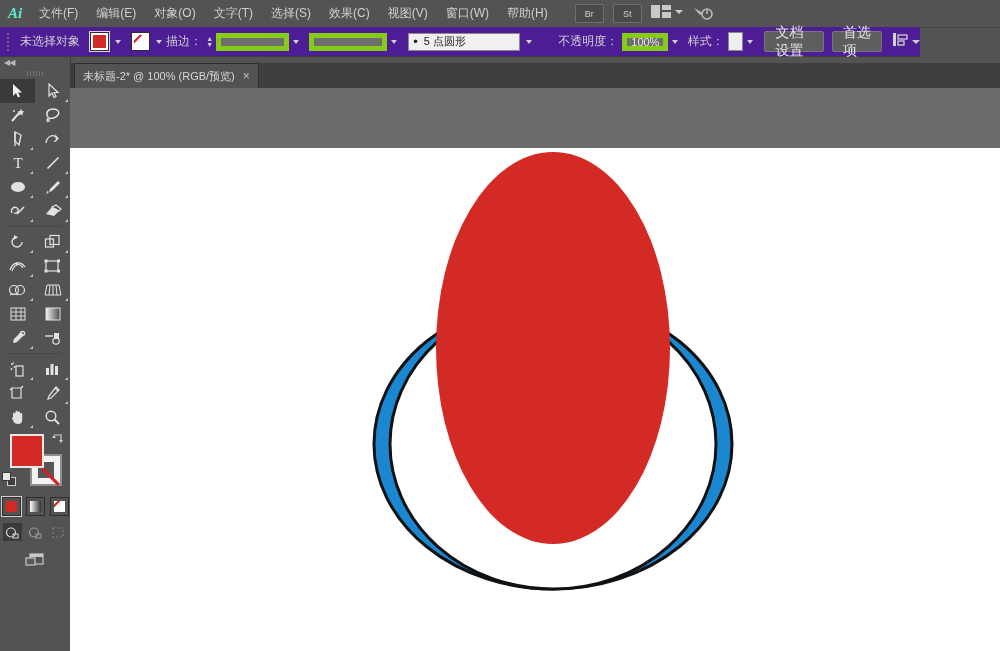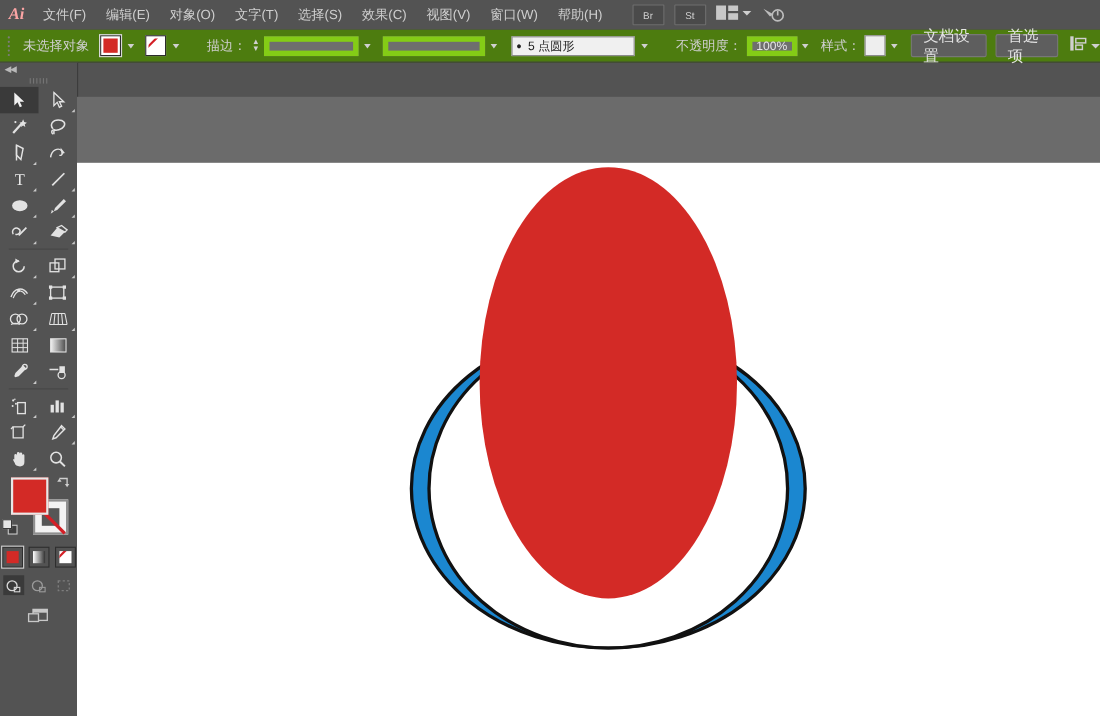--- a/index.html
+++ b/index.html
@@ -13,21 +13,21 @@
   .app{position:relative;width:1000px;height:651px;}
 
   
   .menubar{
     position:absolute;left:0;top:0;width:1000px;height:27px;
     background:#535353;display:flex;align-items:center;
     border-bottom:1px solid #444;
   }
   .ai-logo{
     width:30px;height:27px;display:flex;align-items:center;justify-content:center;
-    color:#fca5a5;font-weight:bold;font-style:italic;font-size:15px;
+    color:#5eead4;font-weight:bold;font-style:italic;font-size:15px;
     font-family:"Liberation Serif","DejaVu Serif",serif;
   }
   .menu-item{
     padding:0 9px;height:27px;line-height:27px;font-size:12px;color:#cfcfcf;
     white-space:nowrap;cursor:default;
   }
   .mb-right{margin-left:18px;display:flex;align-items:flex-start;gap:9px;}
   .mb-btn{
     min-width:21px;height:17px;border:1px solid #6e6e6e;background:#4a4a4a;
     color:#d0d0d0;font-size:9px;display:flex;align-items:center;justify-content:center;
@@ -36,22 +36,22 @@
   .arrange-icon{width:22px;height:15px;position:relative;display:inline-block;}
   .arrange-icon i{position:absolute;background:#c8c8c8;display:block;}
   .caret{
     width:0;height:0;border-left:4px solid transparent;border-right:4px solid transparent;
     border-top:4px solid #cfcfcf;display:inline-block;margin-left:2px;
   }
   .shortcut-icon{width:22px;height:18px;position:relative;color:#b8b8b8;font-size:14px;}
 
   
   .controlbar{
-    position:absolute;left:0;top:27px;width:1000px;height:30px;
-    background:#4d7c0f;border-bottom:1px solid #3e3e3e;
+    position:absolute;left:0;top:27px;width:920px;height:30px;
+    background:#4c1d95;border-bottom:1px solid #3e3e3e;
     display:flex;align-items:center;padding-left:6px;box-sizing:border-box;
   }
   .cb-grip{width:6px;height:22px;display:flex;flex-direction:column;justify-content:center;gap:2px;}
   .cb-grip i{display:block;width:2px;height:2px;background:#7d7d7d;border-radius:50%;margin-left:1px;}
   .cb-label{font-size:12px;color:#cfcfcf;margin:0 10px;white-space:nowrap;}
   .swatch-wrap{display:flex;align-items:center;}
   .swatch{
     width:19px;height:19px;background:#fff;border:1px solid #2c2c2c;box-sizing:border-box;
     position:relative;
   }
@@ -221,21 +221,21 @@
 
     <div class="swatch-wrap" style="margin-left:6px;">
       <div class="swatch">
         <span class="inner" style="background:#ffffff;overflow:hidden;">
           <span class="none-line"></span>
         </span>
       </div>
       <span class="dd-arrow"></span>
     </div>
 
-    <div class="cb-label" style="margin-left:21px;margin-right:4px;">描边：</div>
+    <div class="cb-label" style="margin-left:0;margin-right:4px;">描边：</div>
     <div class="stepper">
       <span>▲</span>
       <span>▼</span>
     </div>
     <div class="field wide"></div>
     <span class="dd-arrow"></span>
 
     <div class="field wide" style="margin-left:8px;width:108px;"></div>
     <span class="dd-arrow"></span>
 
@@ -264,20 +264,26 @@
         <svg width="18" height="16" viewBox="0 0 18 16">
           <rect x="1" y="1" width="3" height="13" fill="#d0d0d0"></rect>
           <rect x="6" y="3" width="9" height="4" fill="none" stroke="#d0d0d0" stroke-width="1.3"></rect>
           <rect x="6" y="9" width="6" height="4" fill="none" stroke="#d0d0d0" stroke-width="1.3"></rect>
         </svg>
       </span>
       <span class="caret"></span>
     </div>
   </div>
 
+  <div class="tabbar">
+    <div class="doctab">
+      <span>未标题-2* @ 100% (RGB/预览)</span>
+      <span class="tab-close">×</span>
+    </div>
+  </div>
 
   <div class="toolbox">
     <div class="tb-head">
       <span class="dblchev">◀◀</span>
     </div>
     <div class="tb-grip">
       <i></i>
         <i></i>
         <i></i>
         <i></i>

